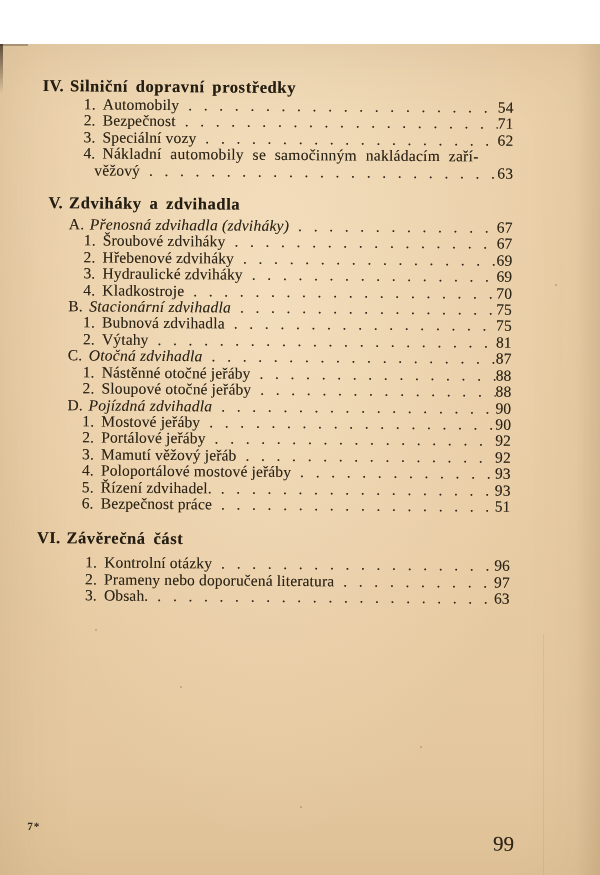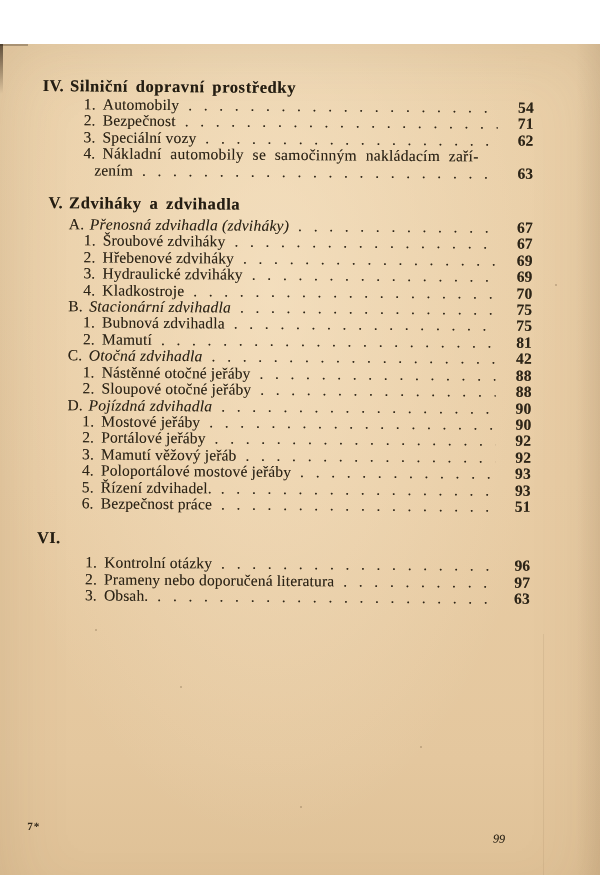--- a/index.html
+++ b/index.html
@@ -32,36 +32,36 @@
   .sec-iv .heading{margin-bottom:1px;}
   .sec-v  .heading{margin-top:16px;margin-bottom:4px;}
   .sec-vi .heading{margin-top:18px;margin-bottom:7px;}
 
   .row{display:flex;align-items:baseline;line-height:16.4px;font-size:15.5px;
     letter-spacing:0.15px;text-shadow:0 0 0.4px rgba(44,36,23,0.45);}
   .row .num{flex:0 0 17px;margin-right:2px;}
   .row .txt{white-space:nowrap;}
   .row .dots{flex:1 1 auto;overflow:hidden;white-space:nowrap;word-spacing:7.5px;
     padding-left:9px;padding-right:5px;}
-  .row .pg{flex:0 0 36px;text-align:right;font-weight:bold;}
+  .row .pg{flex:0 0 36px;}
 
   .sec-iv .row{padding-left:84px;}
   .sec-v  .row.letter{padding-left:70px;}
   .sec-v  .row.letter .num{flex-basis:19px;}
   .sec-v  .row.letter .txt{font-style:italic;letter-spacing:0.25px;}
   .sec-v  .row.sub{padding-left:85px;}
   .sec-vi .row{padding-left:89px;}
 
   .row.wrap-first .txt{word-spacing:4.5px;letter-spacing:0.3px;}
   .row.wrap-cont{padding-left:95px;}
 
   .footer-mark{position:absolute;left:33px;top:776px;font-size:11px;font-weight:700;
     letter-spacing:1px;color:#33291b;}
-  .footer-page{position:absolute;left:499px;top:784px;font-size:12px;color:#2c2417;
-    text-shadow:0 0 0.4px rgba(44,36,23,0.45);font-style:italic;}
+  .footer-page{position:absolute;left:499px;top:784px;font-size:21px;color:#2c2417;
+    text-shadow:0 0 0.4px rgba(44,36,23,0.45);}
 </style>
 </head>
 <body>
 
 <div class="paper">
   <div class="edge-tl"></div>
   <div class="edge-top"></div>
   <div class="crease"></div>
   <div class="speck" style="left:180px;top:642px;"></div>
   <div class="speck" style="left:420px;top:702px;"></div>
@@ -92,21 +92,21 @@
         <span class="num">3.</span>
         <span class="txt">Speciální vozy</span>
         <span class="dots">. . . . . . . . . . . . . . . . . . . . . . . . . . . . . . . . . . . . . . . . . . . . . . . . . . . . . . . . . . . .</span>
         <span class="pg">62</span>
       </div>
       <div class="row wrap-first">
         <span class="num">4.</span>
         <span class="txt">Nákladní automobily se samočinným nakládacím zaří-</span>
       </div>
       <div class="row wrap-cont">
-        <span class="txt">zením</span>
+        <span class="txt">věžový</span>
         <span class="dots">. . . . . . . . . . . . . . . . . . . . . . . . . . . . . . . . . . . . . . . . . . . . . . . . . . . . . . . . . . . .</span>
         <span class="pg">63</span>
       </div>
     </div>
 
     <div class="sec-v">
       <div class="heading">
         <span class="roman">V.</span>
         <span class="htitle">Zdviháky a zdvihadla</span>
       </div>
@@ -149,30 +149,30 @@
         <span class="pg">75</span>
       </div>
       <div class="row sub">
         <span class="num">1.</span>
         <span class="txt">Bubnová zdvihadla</span>
         <span class="dots">. . . . . . . . . . . . . . . . . . . . . . . . . . . . . . . . . . . . . . . . . . . . . . . . . . . . . . . . . . . .</span>
         <span class="pg">75</span>
       </div>
       <div class="row sub">
         <span class="num">2.</span>
-        <span class="txt">Mamutí</span>
+        <span class="txt">Výtahy</span>
         <span class="dots">. . . . . . . . . . . . . . . . . . . . . . . . . . . . . . . . . . . . . . . . . . . . . . . . . . . . . . . . . . . .</span>
         <span class="pg">81</span>
       </div>
 
       <div class="row letter">
         <span class="num">C.</span>
         <span class="txt">Otočná zdvihadla</span>
         <span class="dots">. . . . . . . . . . . . . . . . . . . . . . . . . . . . . . . . . . . . . . . . . . . . . . . . . . . . . . . . . . . .</span>
-        <span class="pg">42</span>
+        <span class="pg">87</span>
       </div>
       <div class="row sub">
         <span class="num">1.</span>
         <span class="txt">Nástěnné otočné jeřáby</span>
         <span class="dots">. . . . . . . . . . . . . . . . . . . . . . . . . . . . . . . . . . . . . . . . . . . . . . . . . . . . . . . . . . . .</span>
         <span class="pg">88</span>
       </div>
       <div class="row sub">
         <span class="num">2.</span>
         <span class="txt">Sloupové otočné jeřáby</span>
@@ -220,20 +220,21 @@
         <span class="num">6.</span>
         <span class="txt">Bezpečnost práce</span>
         <span class="dots">. . . . . . . . . . . . . . . . . . . . . . . . . . . . . . . . . . . . . . . . . . . . . . . . . . . . . . . . . . . .</span>
         <span class="pg">51</span>
       </div>
     </div>
 
     <div class="sec-vi">
       <div class="heading">
         <span class="roman">VI.</span>
+        <span class="htitle">Závěrečná část</span>
       </div>
       <div class="row">
         <span class="num">1.</span>
         <span class="txt">Kontrolní otázky</span>
         <span class="dots">. . . . . . . . . . . . . . . . . . . . . . . . . . . . . . . . . . . . . . . . . . . . . . . . . . . . . . . . . . . .</span>
         <span class="pg">96</span>
       </div>
       <div class="row">
         <span class="num">2.</span>
         <span class="txt">Prameny nebo doporučená literatura</span>

